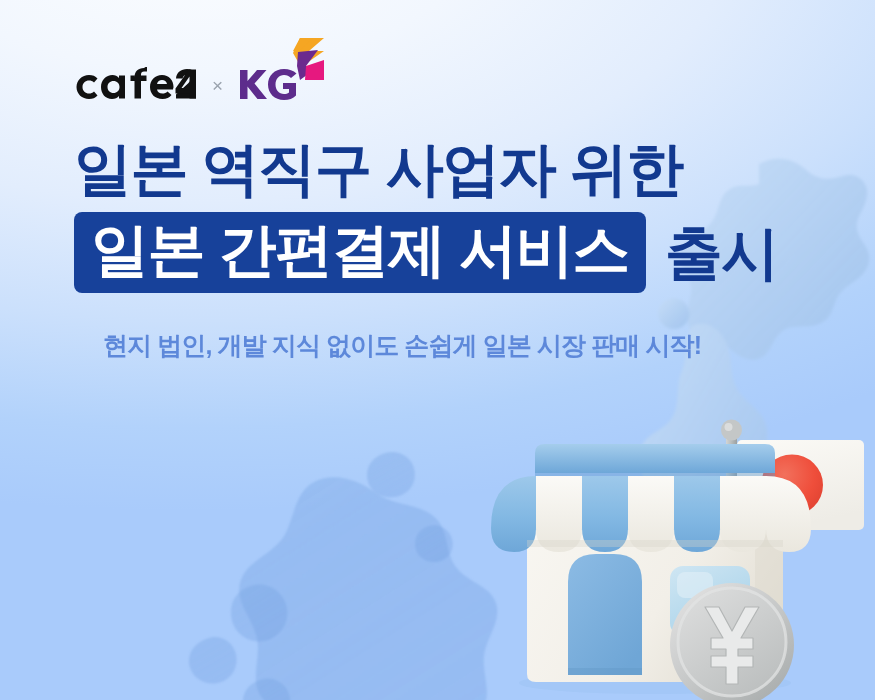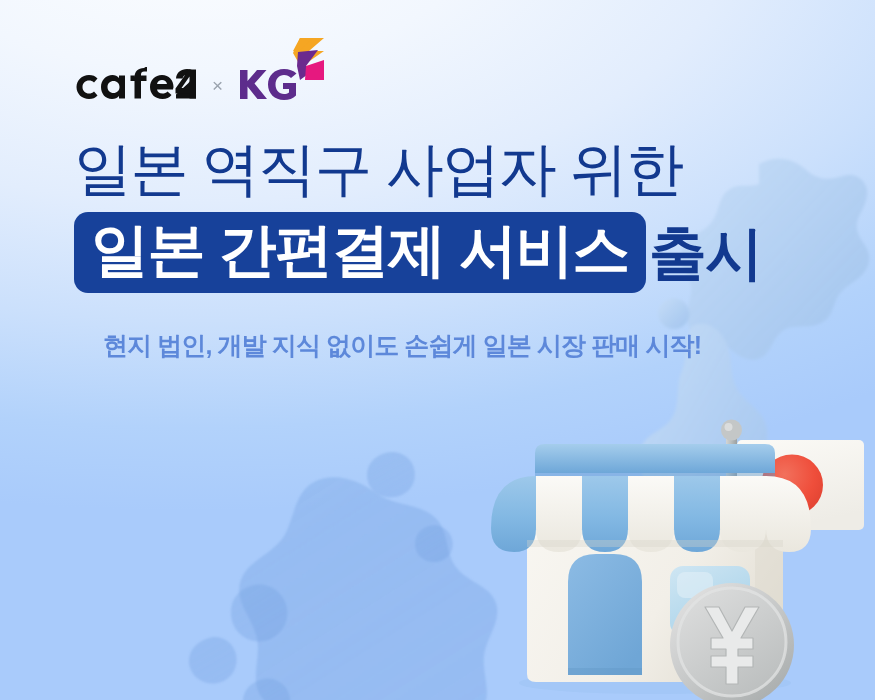--- a/index.html
+++ b/index.html
@@ -44,45 +44,45 @@
   .kg-lockup { position:relative; display:flex; align-items:flex-end; }
   .kg-text { display:block; }
   .kg-mark { position:absolute; left:54px; top:-30px; }
 
   
   .headline { position:absolute; left:74px; top:140px; width:760px; }
 
   .hl-line1 {
     font-size:58px;
     line-height:1.0;
-    font-weight:400;
+    font-weight:700;
     letter-spacing:-1.5px;
     color:#12398f;
     white-space:nowrap;
   }
 
   .hl-line2 {
     margin-top:14px;
     display:flex; align-items:center;
     white-space:nowrap;
   }
   .hl-chip {
     display:inline-block;
     background:#17419a;
     color:#ffffff;
     font-size:58px;
     line-height:1.0;
     font-weight:700;
     letter-spacing:-1.5px;
-    border-radius:14px;
+    border-radius:8px;
     padding:9px 17px 14px 17px;
   }
   .hl-tail {
     display:inline-block;
-    margin-left:3px;
+    margin-left:19px;
     font-size:58px;
     line-height:1.0;
     font-weight:700;
     letter-spacing:-1.5px;
     color:#12398f;
   }
 
   .subtitle {
     position:absolute; left:75px; top:330px;
     font-size:25px;

